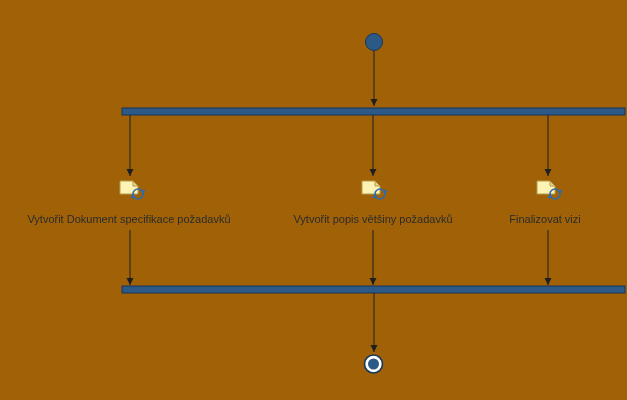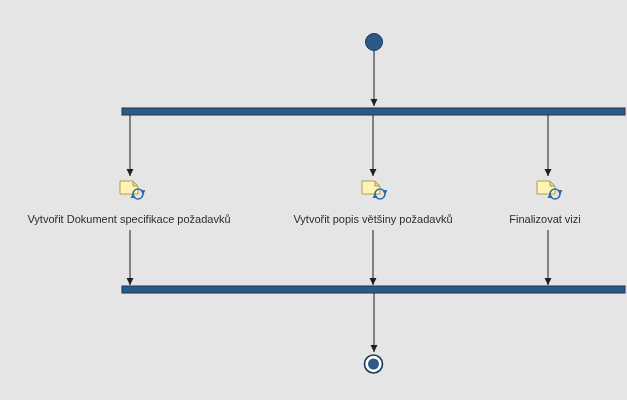--- a/index.html
+++ b/index.html
@@ -4,21 +4,21 @@
 <style>
   html, body {
     margin: 0;
     padding: 0;
     background: #ffffff;
   }
   .stage {
     position: relative;
     width: 627px;
     height: 400px;
-    background: #e5e5e5;
+    background: #a16207;
     overflow: hidden;
     font-family: "Liberation Sans", sans-serif;
   }
   svg { display: block; }
   .edge {
     stroke: #1f1f1f;
     stroke-width: 1;
     fill: none;
   }
   .bar {

